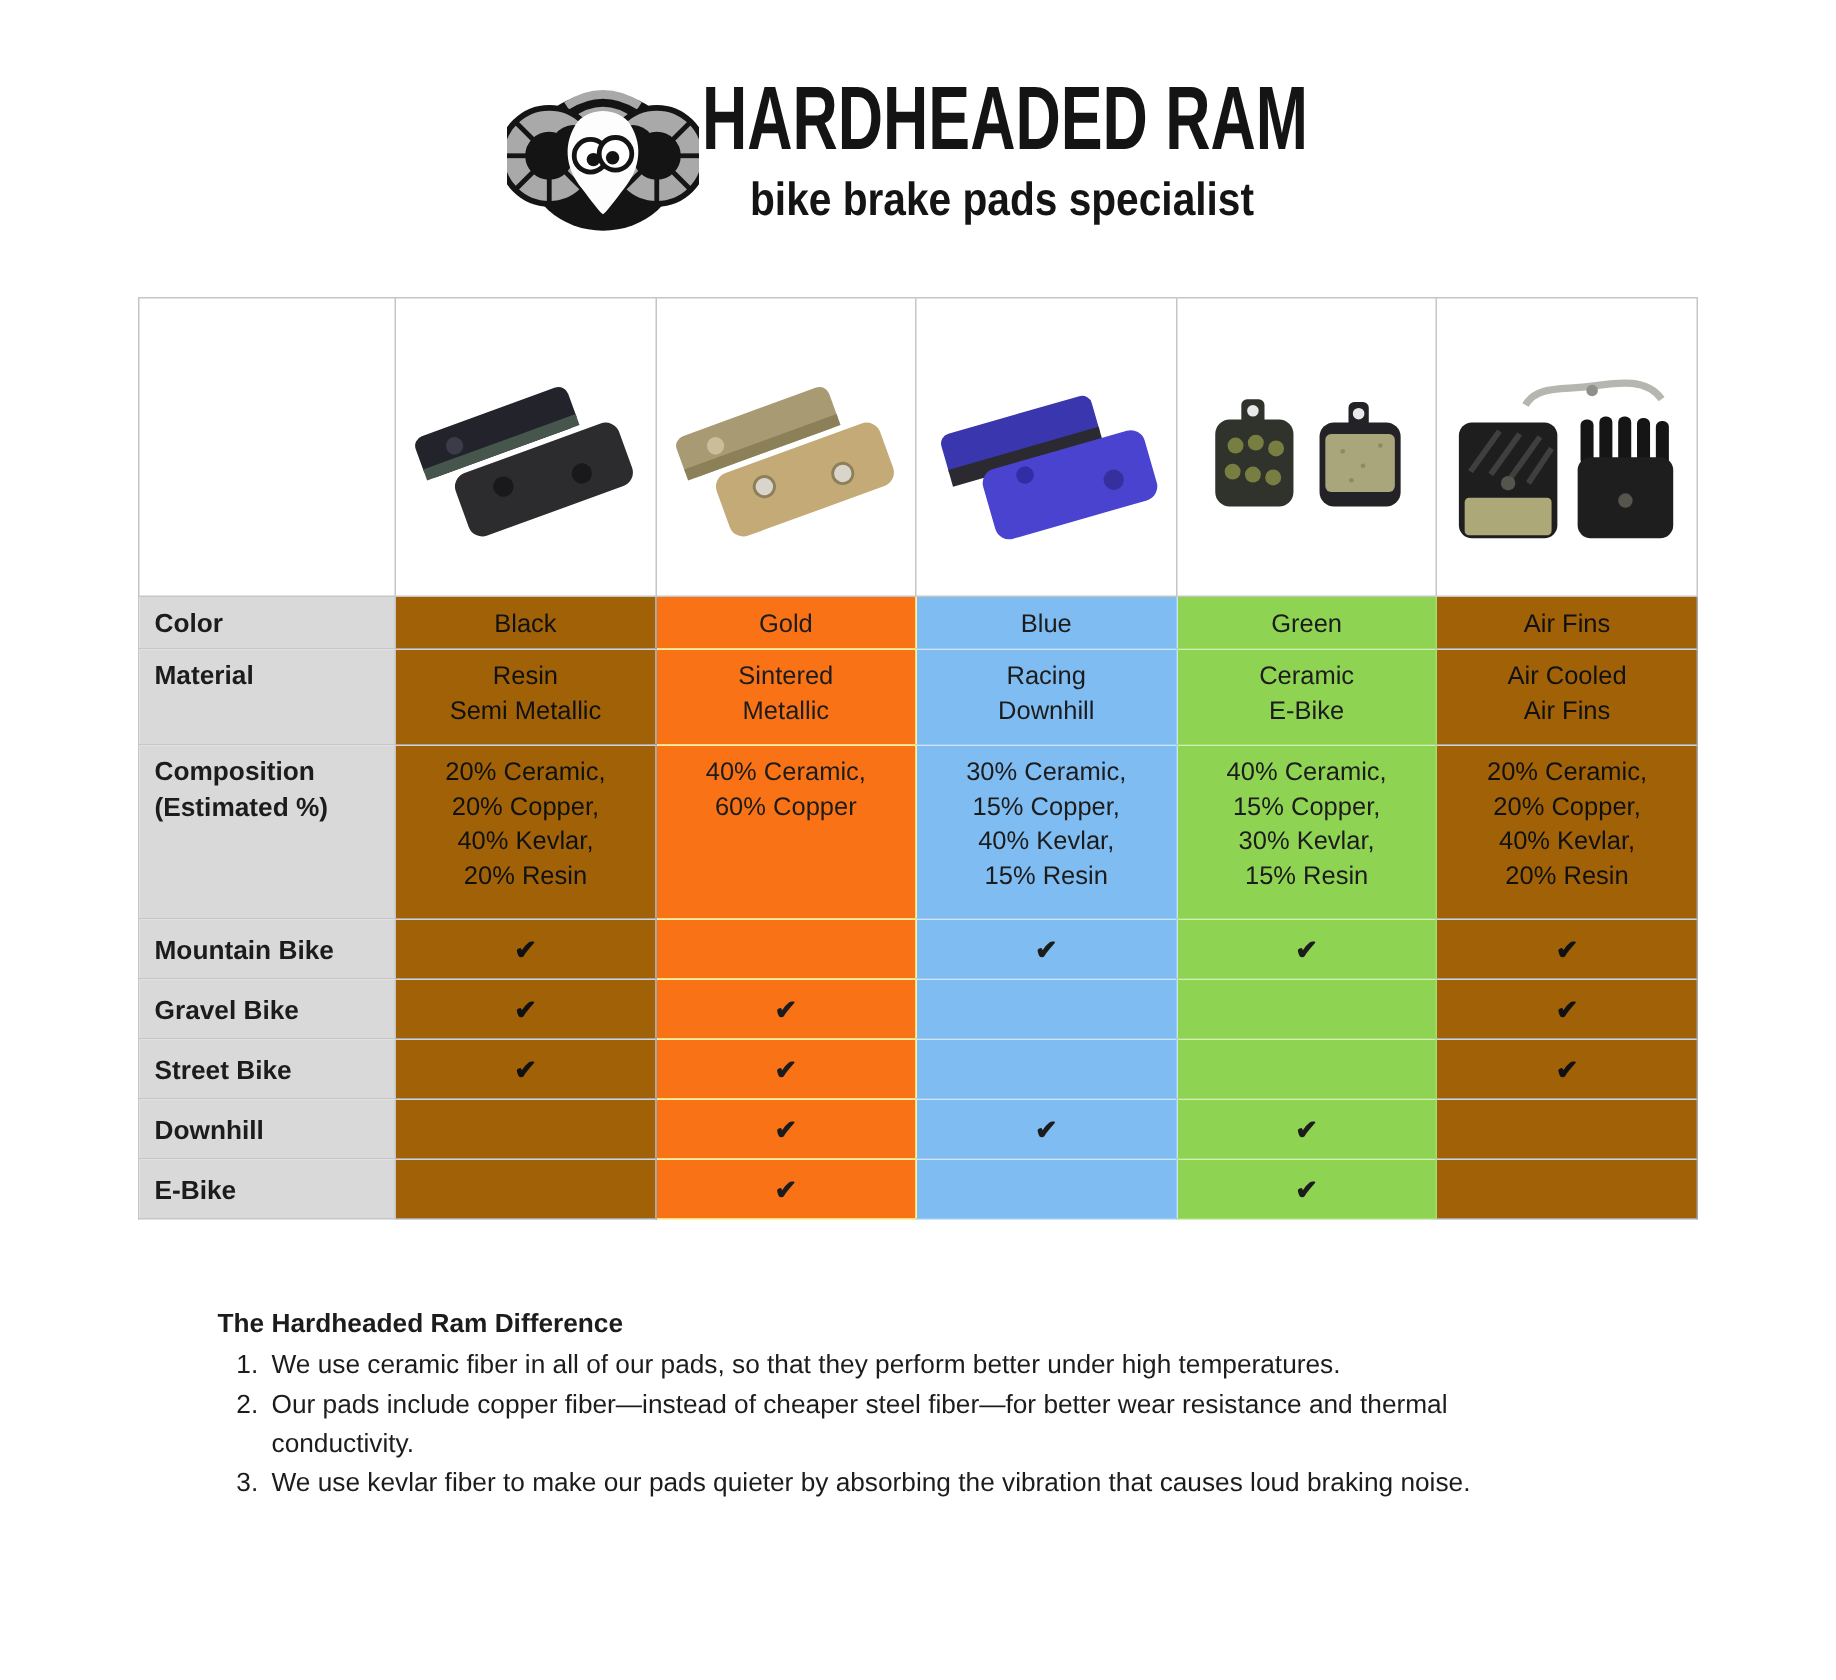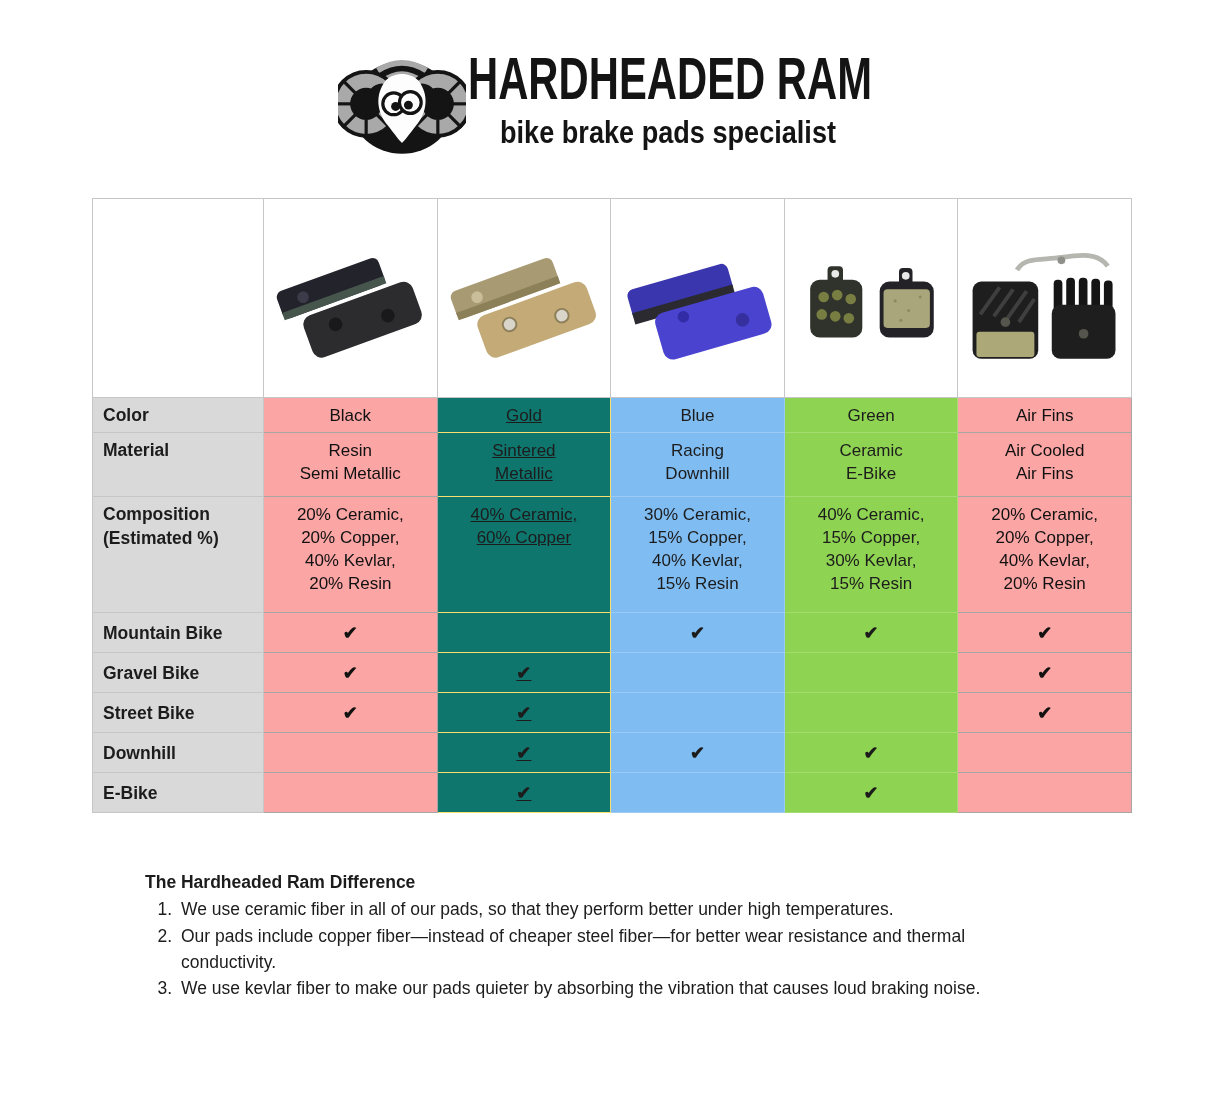--- a/index.html
+++ b/index.html
@@ -42,22 +42,22 @@
     font-weight: normal;
     overflow: hidden;
   }
   .pads-table th.row-label {
     background: #d9d9d9;
     text-align: left;
     padding-left: 10px;
     font-weight: bold;
     font-size: 17.5px;
   }
-  .pads-table td.c-gray  { background: #fca5a5; border-color: #a6a6a6; color:#111; }
-  .pads-table td.c-gold  { background: #0f766e; border-color: #f7e070; text-decoration: underline; }
+  .pads-table td.c-gray  { background: #a16207; border-color: #a6a6a6; color:#111; }
+  .pads-table td.c-gold  { background: #f97316; border-color: #f7e070; }
   .pads-table td.c-blue  { background: #7fbcf2; border-color: #9bcbf5; }
   .pads-table td.c-green { background: #8ed351; border-color: #a4dc72; }
   .pads-table td.image-cell { background: #ffffff; padding: 2px; vertical-align: middle; }
   tr.r-image  { height: 158px; }
   tr.r-color  { height: 34px; padding-left: 17px; }
   tr.r-material { height: 64px; }
   tr.r-comp   { height: 116px; }
   tr.r-best   { height: 86px; }
   tr.r-check  { height: 40px; }
   tr.r-check td { font-size: 18px; font-weight: bold; padding-top: 8px; }

